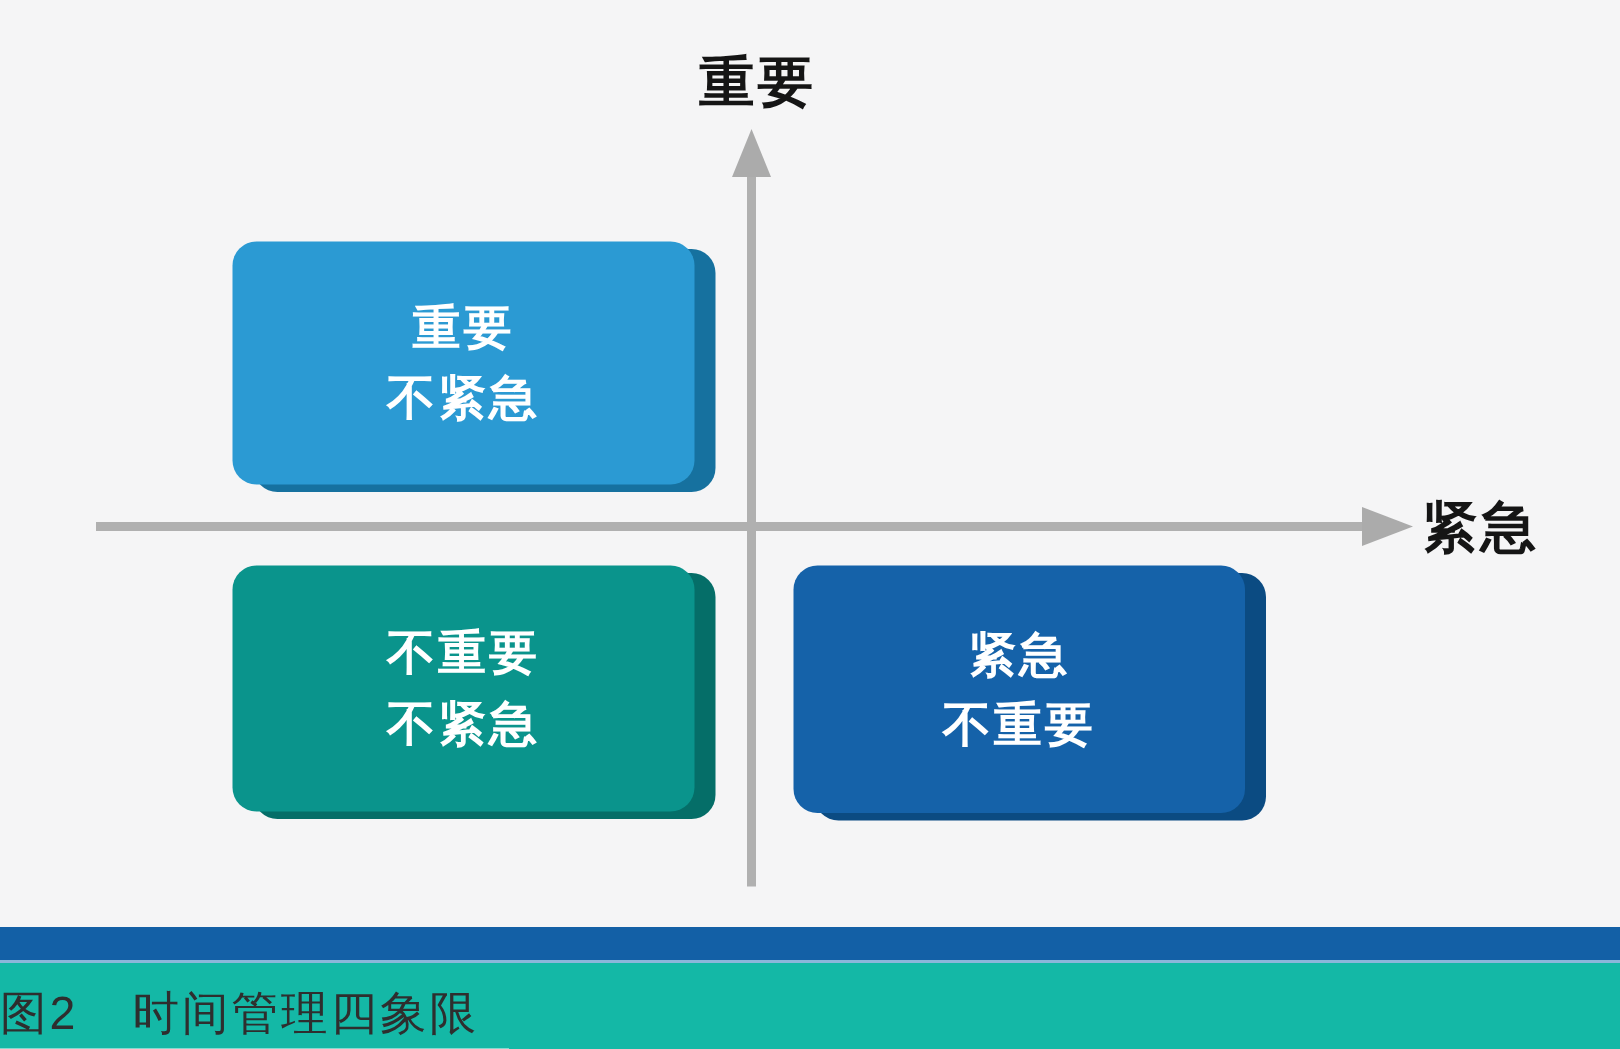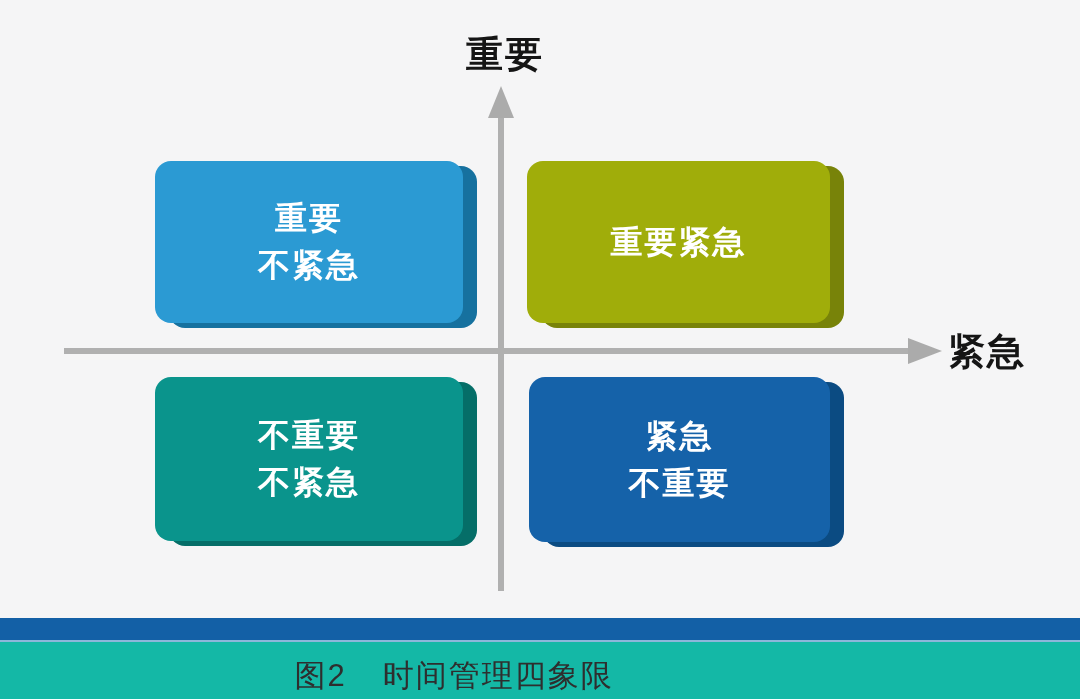--- a/index.html
+++ b/index.html
@@ -90,21 +90,21 @@
   .quad-tl { left: 155px; top: 161px; width: 308px; height: 162px; }
   .quad-tr { left: 527px; top: 161px; width: 303px; height: 162px; }
   .quad-bl { left: 155px; top: 377px; width: 308px; height: 164px; }
   .quad-br { left: 529px; top: 377px; width: 301px; height: 165px; }
 
   
   .caption {
     position: absolute;
     left: 0; top: 655px;
     width: 908px;
-    text-align: center;
+    text-align: left;
     font-size: 31px;
     color: #2e2e2e;
     letter-spacing: 2px;
     white-space: nowrap;
   }
   .caption .fig-num { margin-right: 36px; }
 </style>
 </head>
 <body>
 
@@ -121,26 +121,20 @@
   <div class="axis-label x-axis-label">紧急</div>
 
   <div class="quad quad-tl">
     <div class="quad-edge" style="background-color: rgb(22, 113, 159);"></div>
     <div class="quad-face" style="background-color: rgb(43, 154, 211);">
       <div class="quad-label">重要
 不紧急</div>
     </div>
   </div>
 
-  <div class="quad quad-tr">
-    <div class="quad-edge" style="background-color: rgb(120, 131, 9);"></div>
-    <div class="quad-face" style="background-color: rgb(160, 173, 10);">
-      <div class="quad-label">重要紧急</div>
-    </div>
-  </div>
 
   <div class="quad quad-bl">
     <div class="quad-edge" style="background-color: rgb(5, 110, 104);"></div>
     <div class="quad-face" style="background-color: rgb(10, 148, 140);">
       <div class="quad-label">不重要
 不紧急</div>
     </div>
   </div>
 
   <div class="quad quad-br">

